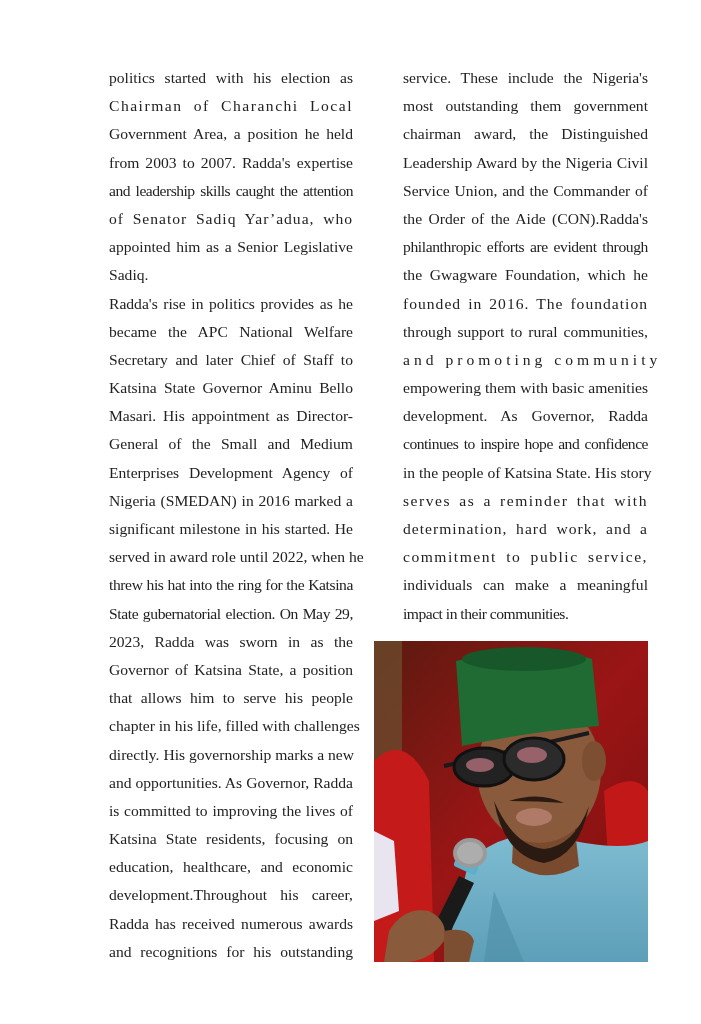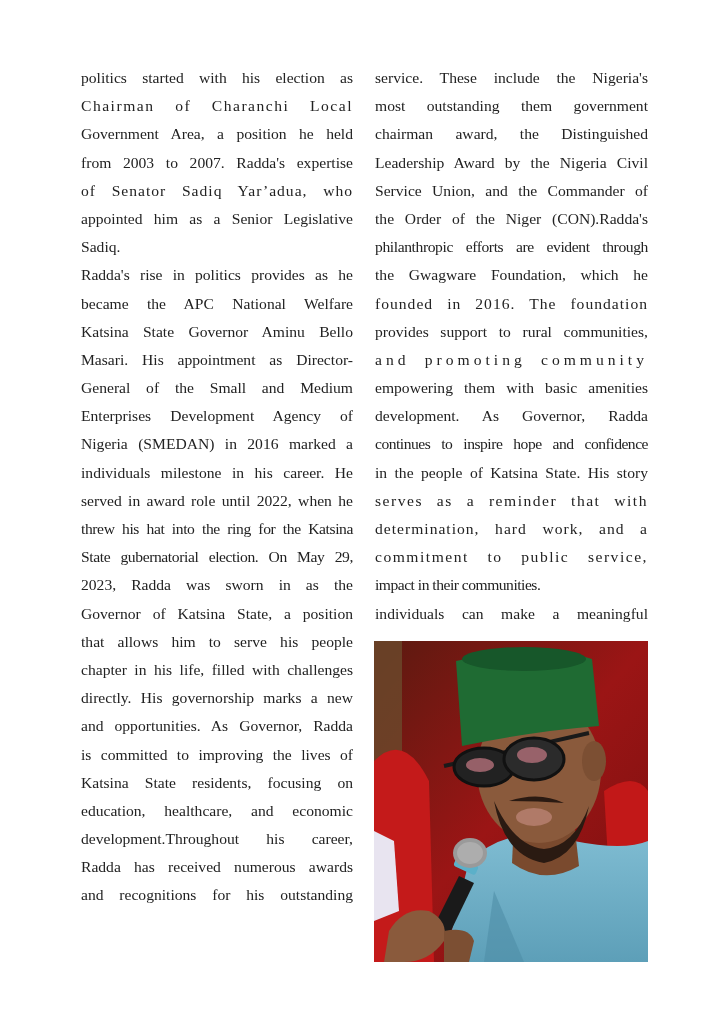--- a/index.html
+++ b/index.html
@@ -6,47 +6,49 @@
   body {
     width:701px; height:1024px; background:#ffffff; position:relative; overflow:hidden;
     font-family: "Liberation Serif", "DejaVu Serif", serif; color:#222222;
   }
   .col {
     position:absolute; top:64px; width:272px;
     font-size:15.6px; line-height:28.2px; text-align:justify; text-align-last:auto;
   }
   .col-left { left:81px; }
   .col-right { left:375px; width:273px; }
-  .line { display:block; white-space:nowrap; text-align:justify; text-align-last:justify; height:28.2px; }
+  .line { display:block; white-space:nowrap; text-align:justify; text-align-last:justify; height:28.2px;margin-left:28px; }
   .line.last { text-align-last:left; }
   .photo {
     position:absolute; left:374px; top:641px; width:274px; height:321px; overflow:hidden;
     background:#8a1414;
   }
   .photo svg { display:block; }
 </style>
 </head>
 <body>
 
 <div class="col col-left">
   <span class="line">politics started with his election as</span>
   <span class="line" style="letter-spacing:1.5px">Chairman of Charanchi Local</span>
   <span class="line">Government Area, a position he held</span>
   <span class="line">from 2003 to 2007. Radda's expertise</span>
+  <span class="line" style="letter-spacing:-0.5px">and leadership skills caught the attention</span>
   <span class="line" style="letter-spacing:1px">of Senator Sadiq Yar’adua, who</span>
   <span class="line">appointed him as a Senior Legislative</span>
   <span class="line last">Sadiq.</span>
   <span class="line">Radda's rise in politics provides as he</span>
   <span class="line">became the APC National Welfare</span>
+  <span class="line">Secretary and later Chief of Staff to</span>
   <span class="line">Katsina State Governor Aminu Bello</span>
   <span class="line">Masari. His appointment as Director-</span>
   <span class="line">General of the Small and Medium</span>
   <span class="line">Enterprises Development Agency of</span>
   <span class="line">Nigeria (SMEDAN) in 2016 marked a</span>
-  <span class="line">individuals milestone in his career. He</span>
+  <span class="line">significant milestone in his started. He</span>
   <span class="line">served in award role until 2022, when he</span>
   <span class="line" style="letter-spacing:-0.4px">threw his hat into the ring for the Katsina</span>
   <span class="line" style="letter-spacing:-0.4px">State gubernatorial election. On May 29,</span>
   <span class="line">2023, Radda was sworn in as the</span>
   <span class="line">Governor of Katsina State, a position</span>
   <span class="line">that allows him to serve his people</span>
   <span class="line">chapter in his life, filled with challenges</span>
   <span class="line">directly. His governorship marks a new</span>
   <span class="line">and opportunities. As Governor, Radda</span>
   <span class="line">is committed to improving the lives of</span>
@@ -56,35 +58,35 @@
   <span class="line">Radda has received numerous awards</span>
   <span class="line">and recognitions for his outstanding</span>
 </div>
 
 <div class="col col-right">
   <span class="line">service. These include the Nigeria's</span>
   <span class="line">most outstanding them government</span>
   <span class="line">chairman award, the Distinguished</span>
   <span class="line">Leadership Award by the Nigeria Civil</span>
   <span class="line">Service Union, and the Commander of</span>
-  <span class="line">the Order of the Niger (CON).Radda's</span>
+  <span class="line">the Order of the Aide (CON).Radda's</span>
   <span class="line" style="letter-spacing:-0.4px">philanthropic efforts are evident through</span>
   <span class="line">the Gwagware Foundation, which he</span>
   <span class="line" style="letter-spacing:1px">founded in 2016. The foundation</span>
-  <span class="line">provides support to rural communities,</span>
+  <span class="line">through support to rural communities,</span>
   <span class="line" style="letter-spacing:4px">and promoting community</span>
   <span class="line">empowering them with basic amenities</span>
   <span class="line">development. As Governor, Radda</span>
   <span class="line" style="letter-spacing:-0.5px">continues to inspire hope and confidence</span>
   <span class="line">in the people of Katsina State. His story</span>
   <span class="line" style="letter-spacing:1.5px">serves as a reminder that with</span>
   <span class="line" style="letter-spacing:1px">determination, hard work, and a</span>
   <span class="line" style="letter-spacing:1.5px">commitment to public service,</span>
+  <span class="line">individuals can make a meaningful</span>
   <span class="line last" style="letter-spacing:-0.5px">impact in their communities.</span>
-  <span class="line">individuals can make a meaningful</span>
 </div>
 
 <div class="photo">
   <svg width="274" height="321" viewBox="0 0 274 321" xmlns="http://www.w3.org/2000/svg">
     <defs>
       <linearGradient id="bg" x1="0" y1="0" x2="1" y2="1">
         <stop offset="0" stop-color="#5a1a10"></stop>
         <stop offset="0.5" stop-color="#9b1515"></stop>
         <stop offset="1" stop-color="#7a0f0f"></stop>
       </linearGradient>

